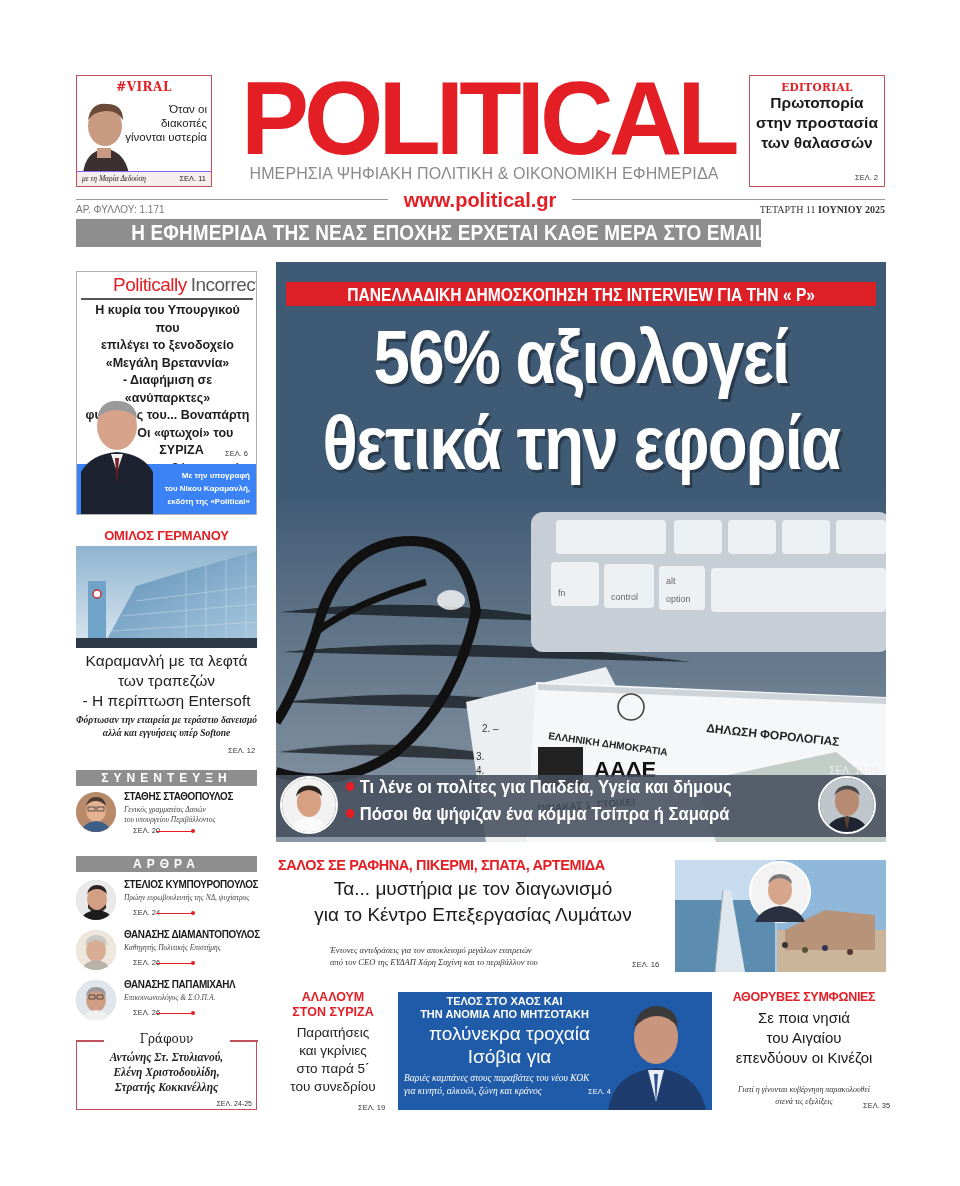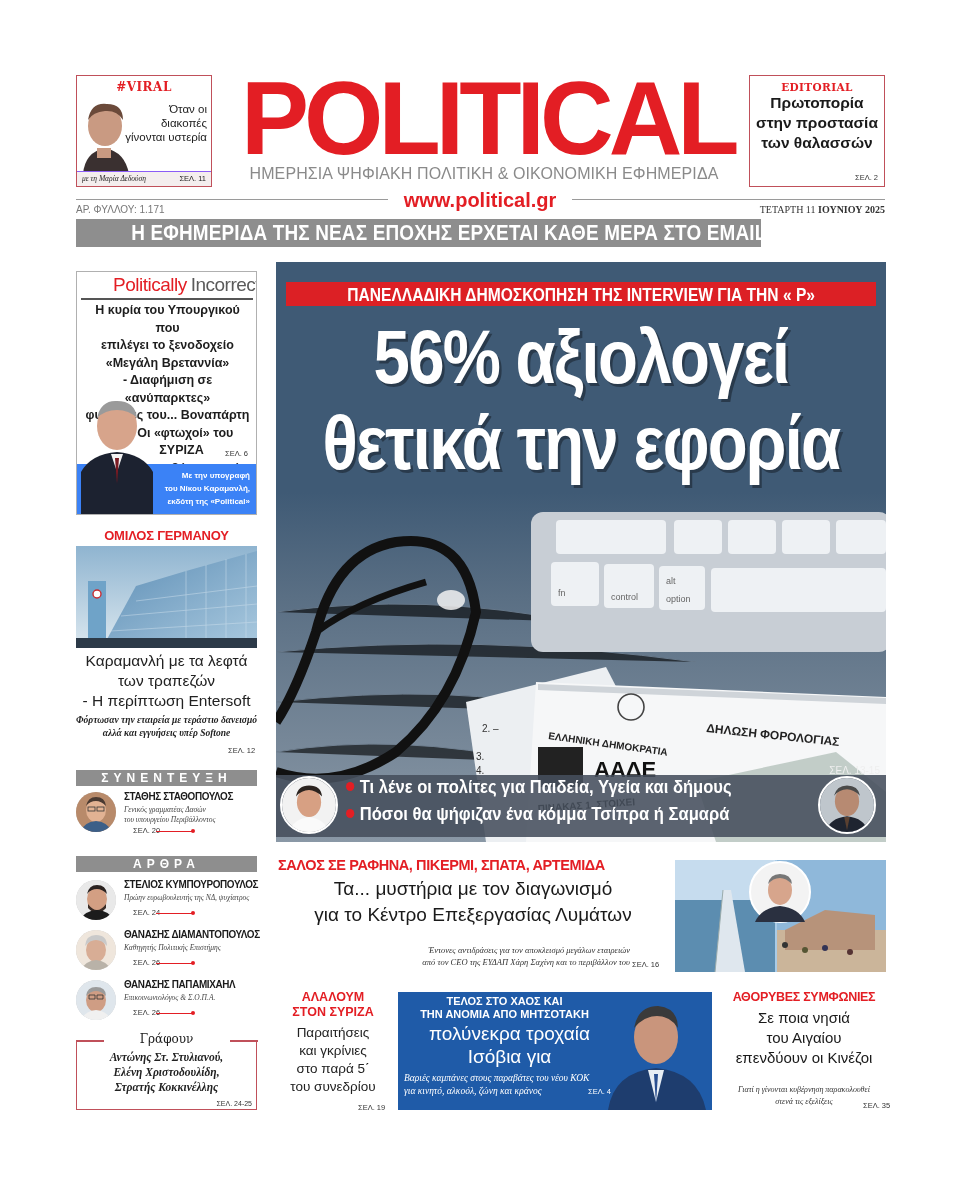--- a/index.html
+++ b/index.html
@@ -77,21 +77,21 @@
   .hero-img { position: absolute; left: 0; top: 230px; width: 610px; height: 350px; }
   .hero-page { position: absolute; right: 6px; top: 495px; font-size: 10px; color: #eee; margin-top: 8px; }
   .hero-strip { position: absolute; left: 0; right: 0; top: 513px; height: 62px; background: rgba(70,78,92,.88); }
   .hero-bullet { position: absolute; left: 70px; color: #fff; font-weight: bold; font-size: 18px; white-space: nowrap; transform: scaleX(0.92); transform-origin: left; }
   .hero-bullet .dot { display: inline-block; width: 9px; height: 9px; border-radius: 50%; background: #e31e24; margin-right: 6px; vertical-align: 2px; }
   .hero-face { position: absolute; width: 58px; height: 58px; border-radius: 50%; border: 2px solid #fff; overflow: hidden; }
 
   
   .sew-kicker { left: 278px; top: 857px; width: 390px; font-weight: bold; font-size: 14.5px; color: #e31e24; white-space: nowrap; letter-spacing: -0.4px; }
   .sew-title { left: 278px; top: 876px; width: 390px; text-align: center; font-size: 19px; line-height: 26px; color: #1a1a1a; }
-  .sew-sub { left: 330px; top: 944px; width: 300px; text-align: right; font-family: "Liberation Serif", serif; font-style: italic; font-size: 8.5px; line-height: 12px; color: #333; }
+  .sew-sub { left: 330px; top: 944px; width: 300px; text-align: left; font-family: "Liberation Serif", serif; font-style: italic; font-size: 8.5px; line-height: 12px; color: #333; }
   .sew-page { left: 632px; top: 960px; font-size: 7.5px; color: #333; }
   .sew-img { left: 675px; top: 860px; width: 211px; height: 112px; overflow: hidden; }
 
   
   .syr-kicker { left: 278px; top: 990px; width: 110px; text-align: center; font-weight: bold; font-size: 12.5px; line-height: 15px; color: #e31e24; }
   .syr-title { left: 278px; top: 1024px; width: 110px; text-align: center; font-size: 13.5px; line-height: 18px; color: #222; }
   .syr-page { left: 358px; top: 1103px; font-size: 7.5px; color: #333; }
 
   .kok { left: 398px; top: 992px; width: 314px; height: 118px; background: #1f5ba8; overflow: hidden; }
   .kok .kicker { position: absolute; left: 4px; top: 3px; width: 205px; text-align: center; color: #fff; font-weight: bold; font-size: 11px; line-height: 13px; }

